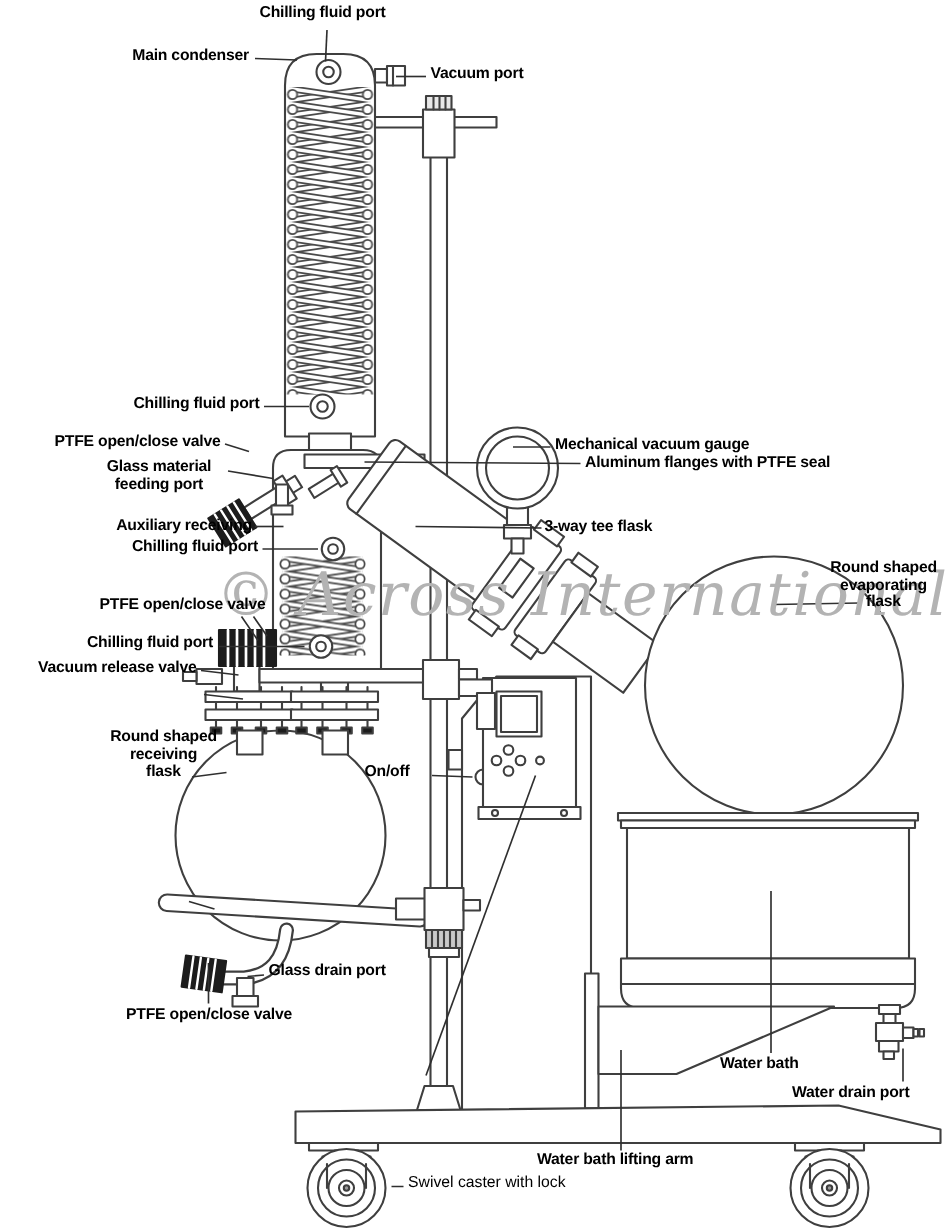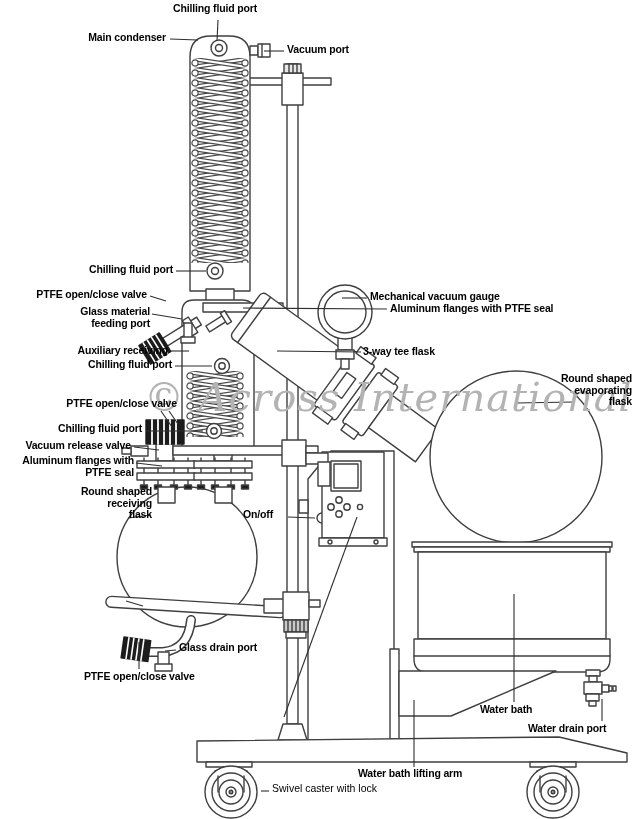--- a/index.html
+++ b/index.html
@@ -2,21 +2,21 @@
 <html><head>
 <meta charset="utf-8">
 <title>Diagram</title>
 <style>
   html,body{margin:0;padding:0;background:#fff;}
   .stage{position:relative;width:633px;height:819px;background:#ffffff;
          font-family:"Liberation Sans",sans-serif;overflow:hidden;}
   .stage svg{position:absolute;left:0;top:0;}
   .lbl{position:absolute;font-size:10.5px;font-weight:bold;color:#000;
        line-height:11.5px;white-space:pre-line;letter-spacing:-0.15px;}
-  .lbl.c{text-align:right;}
+  .lbl.c{text-align:center;}
   .lbl.r{text-align:left;}
   .lbl.n{font-weight:normal;letter-spacing:0;}
   .wm{position:absolute;left:144px;top:374px;font-family:"DejaVu Serif",serif;
       font-style:italic;font-size:40px;color:#b3b3b3;white-space:nowrap;
       letter-spacing:1px;}
 </style>
 </head>
 <body>
 
 <div class="stage">
@@ -325,22 +325,20 @@
 <div class="lbl" style="left:390px;top:303px">Aluminum flanges with PTFE seal</div>
 <div class="lbl r" style="right:465px;top:345px">Auxiliary receiving</div>
 <div class="lbl r" style="right:461px;top:359px">Chilling fluid port</div>
 <div class="lbl" style="left:363px;top:346px">3-way tee flask</div>
 <div class="lbl c" style="left:546px;top:373px;width:86px">Round shaped
 evaporating
 flask</div>
 <div class="lbl r" style="right:456px;top:398px">PTFE open/close valve</div>
 <div class="lbl r" style="right:491px;top:423px">Chilling fluid port</div>
 <div class="lbl r" style="right:502px;top:440px">Vacuum release valve</div>
-<div class="lbl c" style="left:4px;top:455px;width:130px">Aluminum flanges with
-PTFE seal</div>
 <div class="lbl c" style="left:66px;top:486px;width:86px">Round shaped
 receiving
 flask</div>
 <div class="lbl" style="left:243px;top:509px">On/off</div>
 <div class="lbl" style="left:179px;top:642px">Glass drain port</div>
 <div class="lbl" style="left:84px;top:671px">PTFE open/close valve</div>
 <div class="lbl" style="left:480px;top:704px">Water bath</div>
 <div class="lbl" style="left:528px;top:723px">Water drain port</div>
 <div class="lbl" style="left:358px;top:768px">Water bath lifting arm</div>
 <div class="lbl n" style="left:272px;top:783px">Swivel caster with lock</div>

